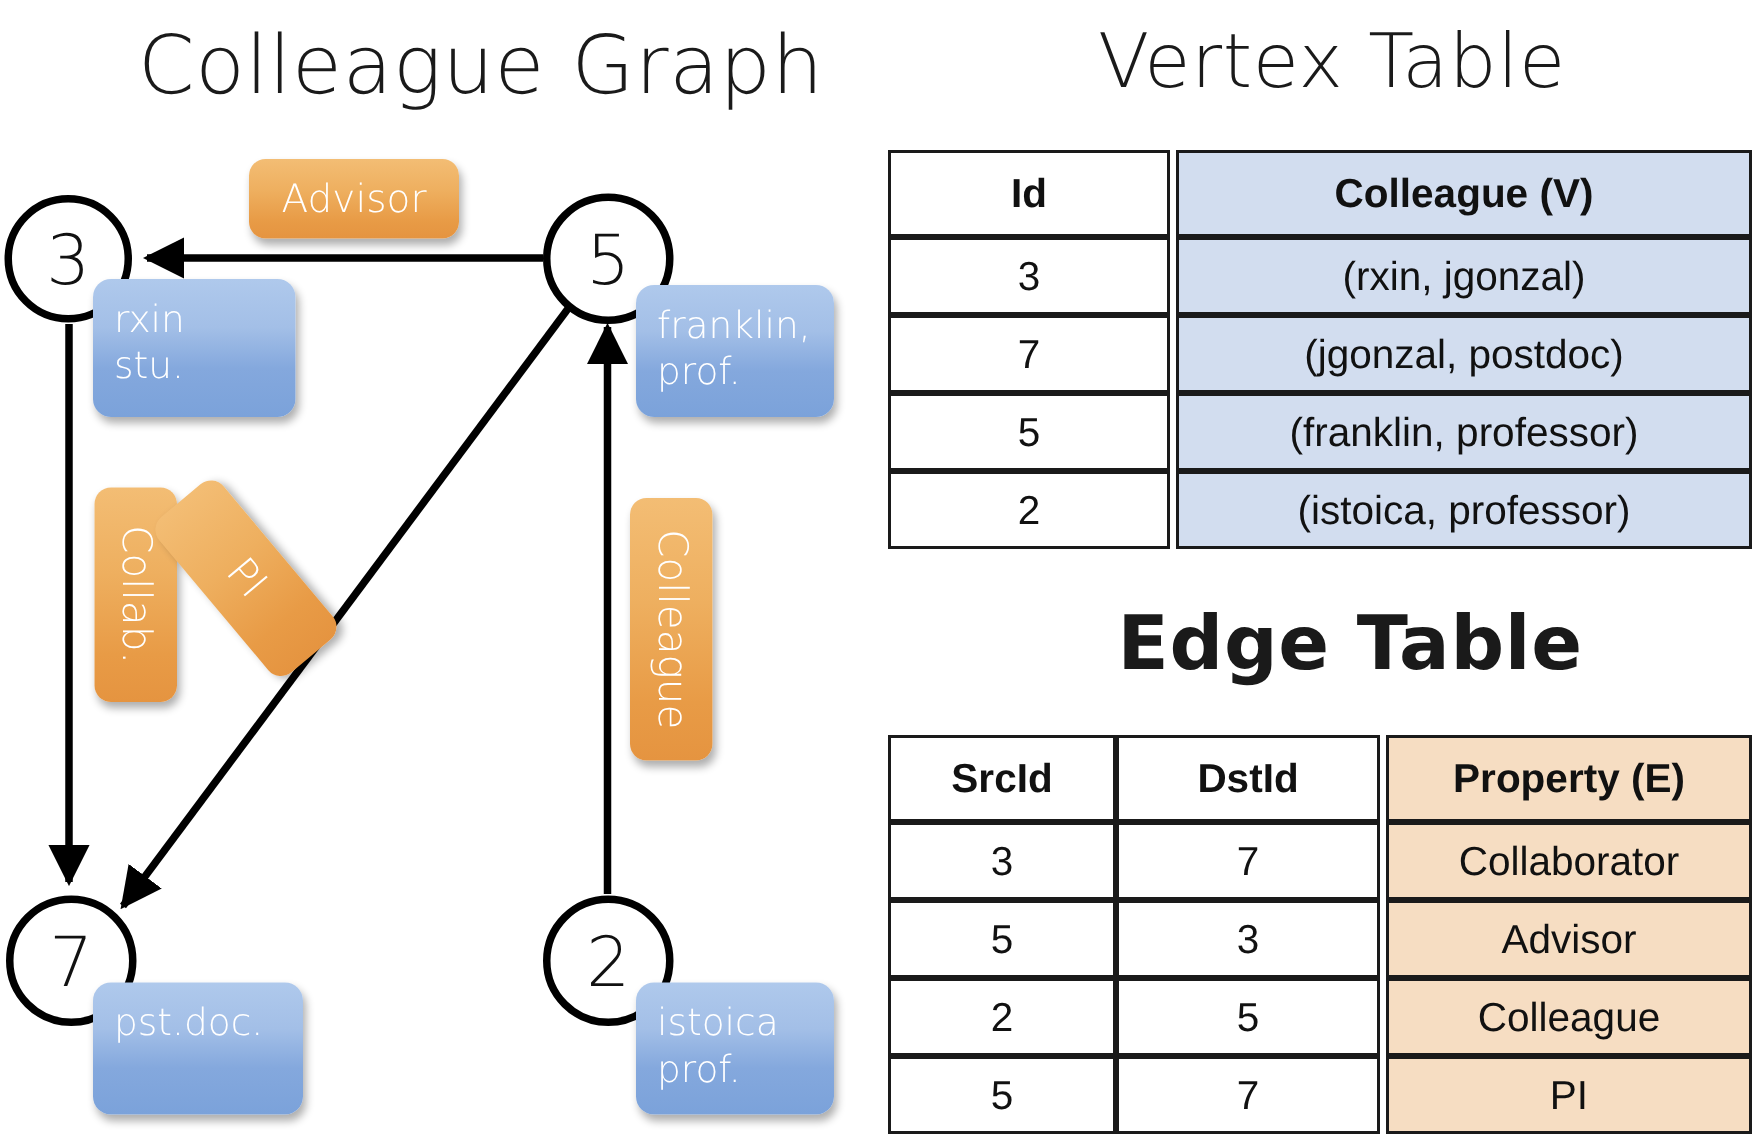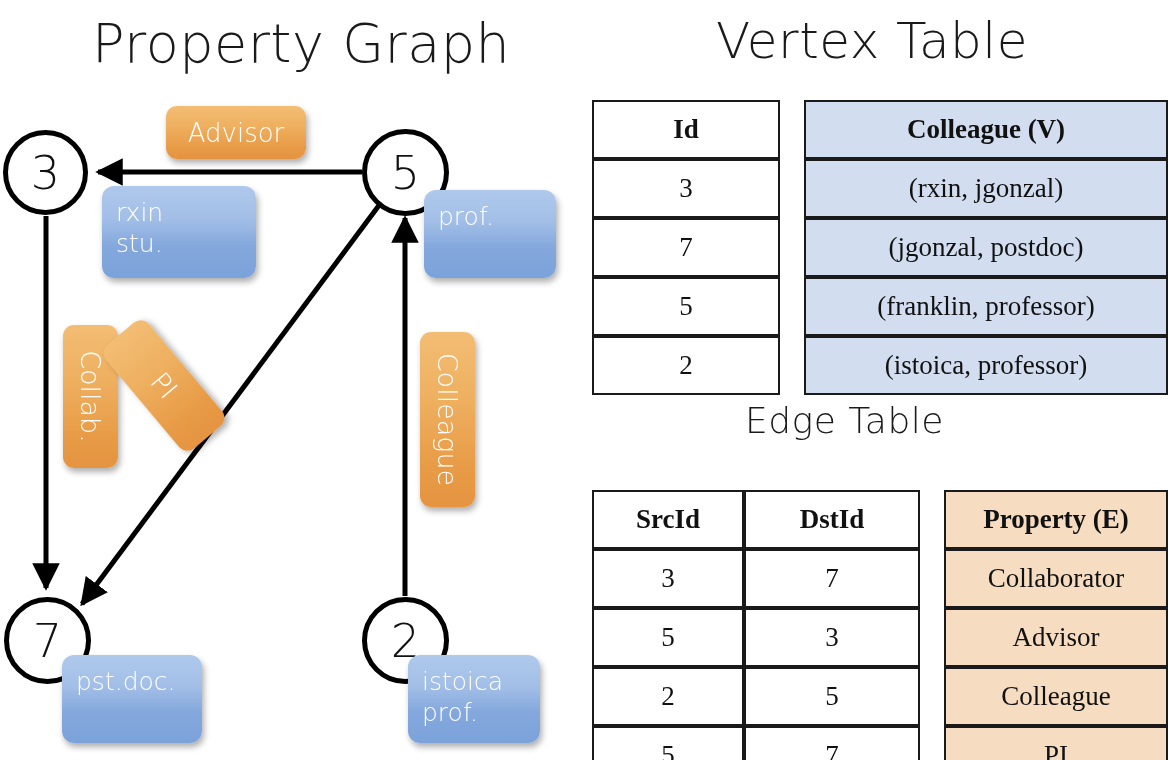--- a/index.html
+++ b/index.html
@@ -21,22 +21,22 @@
   
   .big-title {
     position: absolute;
     font-family: "DejaVu Sans", sans-serif;
     font-weight: 300;
     color: #1a1a1a;
     letter-spacing: 0.5px;
     white-space: nowrap;
   }
   #title-property-graph { left: 92px;  top: 12px; font-size: 54px; }
-  #title-vertex-table   { left: 716px; top: 12px; font-size: 50px; }
-  #title-edge-table     { left: 745px; top: 400px; font-size: 36px; }
+  #title-vertex-table   { left: 732px; top: 12px; font-size: 50px; }
+  #title-edge-table     { left: 745px; top: 400px; font-size: 50px; font-weight: bold; }
 
   
   #graph-area {
     left: 0; top: 0; width: 585px; height: 760px;
   }
   #graph-svg { position: absolute; left: 0; top: 0; }
 
   .node-circle {
     position: absolute;
     border: 5px solid #000;
@@ -92,47 +92,47 @@
   .data-table {
     position: absolute;
     border-collapse: separate;
     border-spacing: 0;
     table-layout: fixed;
   }
   .data-table td, .data-table th {
     border: 2px solid #1a1a1a;
     text-align: center;
     vertical-align: middle;
-    font-family: Liberation Serif, serif;
+    font-family: Liberation Sans, sans-serif;
     font-weight: 300;
     font-size: 27px;
     color: #111;
     background: #ffffff;
-    padding: 12px;
+    padding: 0;
     height: 52px;
     box-sizing: border-box;
     margin-left: 12px;
   }
   .data-table th {
     font-weight: 700;
     font-size: 27px;
     height: 58px;
   }
   .col-gap { border: none !important; background: transparent !important; width: 4px; padding: 0; }
 
   .vt-prop { background: #d2ddef !important; }
   .et-prop { background: #f6ddc2 !important; }
 
   #vertex-table { left: 592px; top: 100px; width: 576px; }
   #edge-table   { left: 592px; top: 490px; width: 576px; }
 </style>
 </head>
 <body>
 
-<div class="big-title" id="title-property-graph">Property Graph</div>
+<div class="big-title" id="title-property-graph">Colleague Graph</div>
 <div class="big-title" id="title-vertex-table">Vertex Table</div>
 <div class="big-title" id="title-edge-table">Edge Table</div>
 
 <div class="panel" id="graph-area">
 
   <svg id="graph-svg" width="585" height="760">
     <defs>
       <marker id="arrow" viewBox="0 0 10 10" refX="9" refY="5" markerWidth="5.5" markerHeight="5.5" orient="auto-start-reverse">
         <path d="M 0 0 L 10 5 L 0 10 z" fill="#000"></path>
       </marker>
@@ -153,34 +153,35 @@
   <div class="node-circle" style="left:362px; top:129px; width:87px; height:87px;">
     <span>5</span>
   </div>
   <div class="node-circle" style="left:4px; top:597px; width:87px; height:87px;">
     <span>7</span>
   </div>
   <div class="node-circle" style="left:362px; top:597px; width:87px; height:87px;">
     <span>2</span>
   </div>
 
-  <div class="prop-box" style="left:62px; top:186px; width:154px; height:92px;margin-left:40px;">
+  <div class="prop-box" style="left:62px; top:186px; width:135px; height:92px;">
     <div>rxin</div>
     <div>stu.</div>
   </div>
 
   <div class="prop-box" style="left:424px; top:190px; width:132px; height:88px;">
+    <div>franklin,</div>
     <div>prof.</div>
   </div>
 
   <div class="prop-box" style="left:62px; top:655px; width:140px; height:88px;">
     <div>pst.doc.</div>
   </div>
 
-  <div class="prop-box" style="left:408px; top:655px; width:132px; height:88px;">
+  <div class="prop-box" style="left:424px; top:655px; width:132px; height:88px;">
     <div>istoica</div>
     <div>prof.</div>
   </div>
 
   <div class="edge-label" style="left:166px; top:106px; width:140px; height:53px;">
     <span>Advisor</span>
   </div>
 
   <div class="edge-label vertical" style="left:63px; top:325px; width:55px; height:143px; font-size:27px;">
     <span>Collab.</span>

